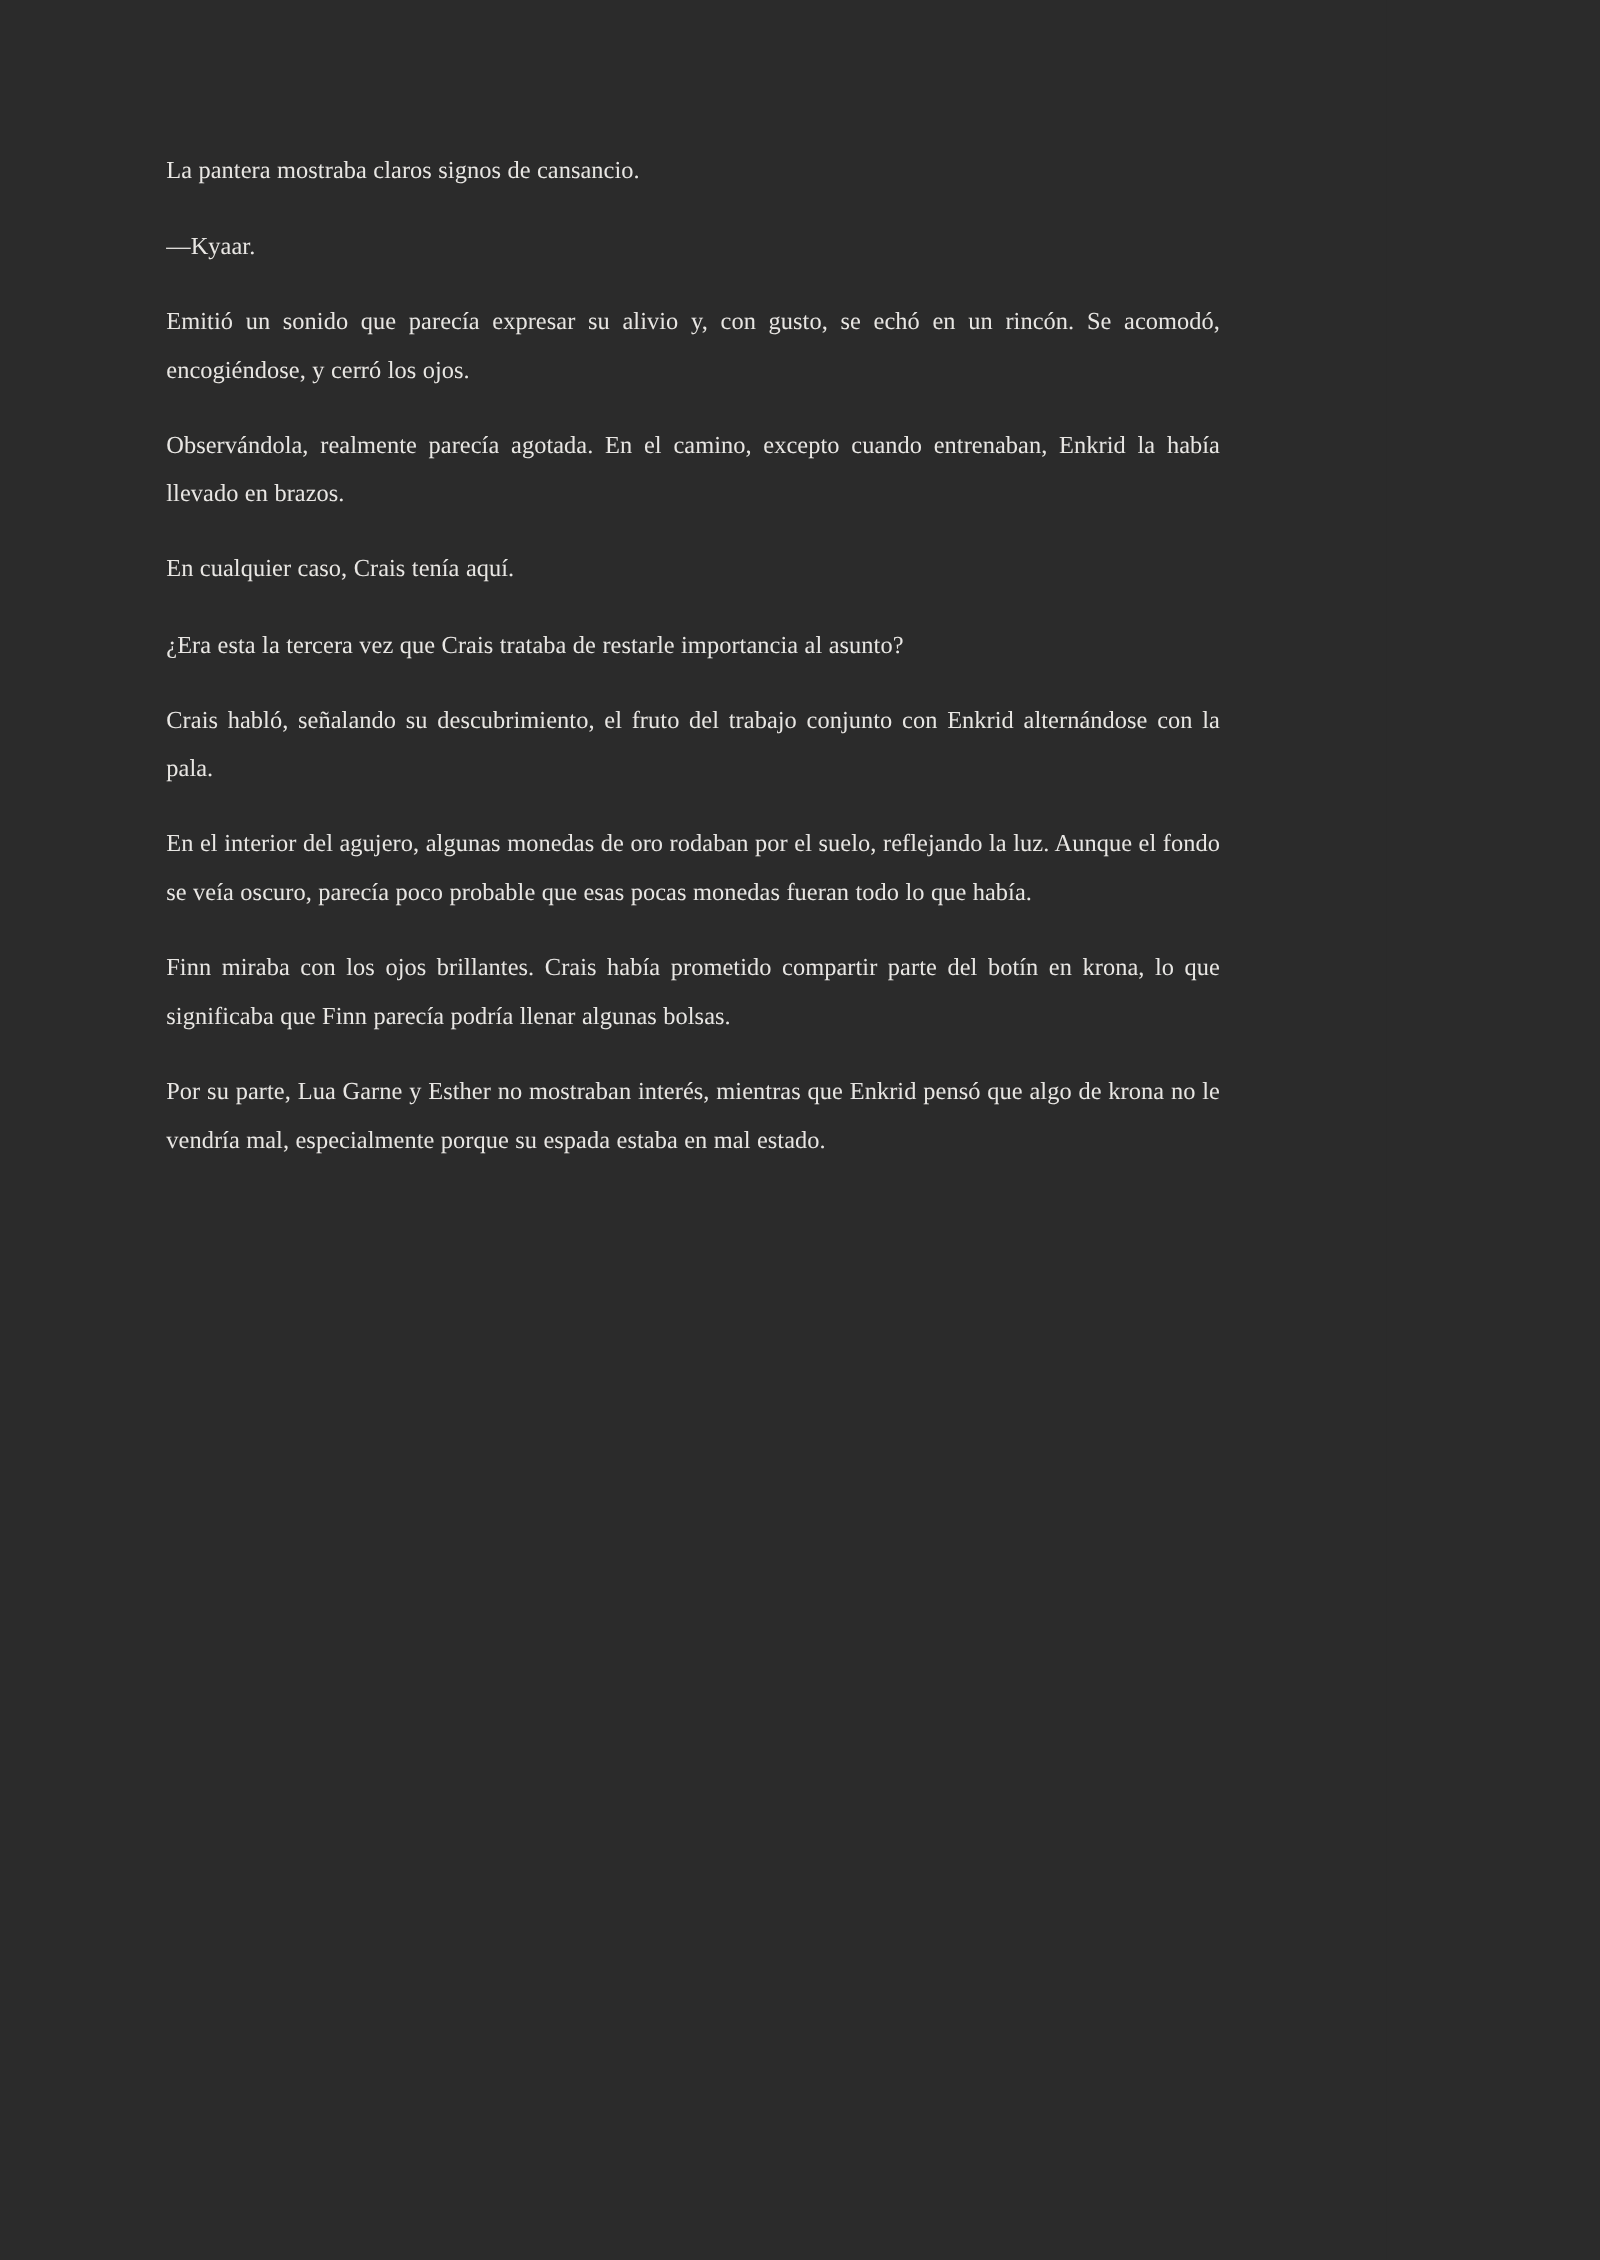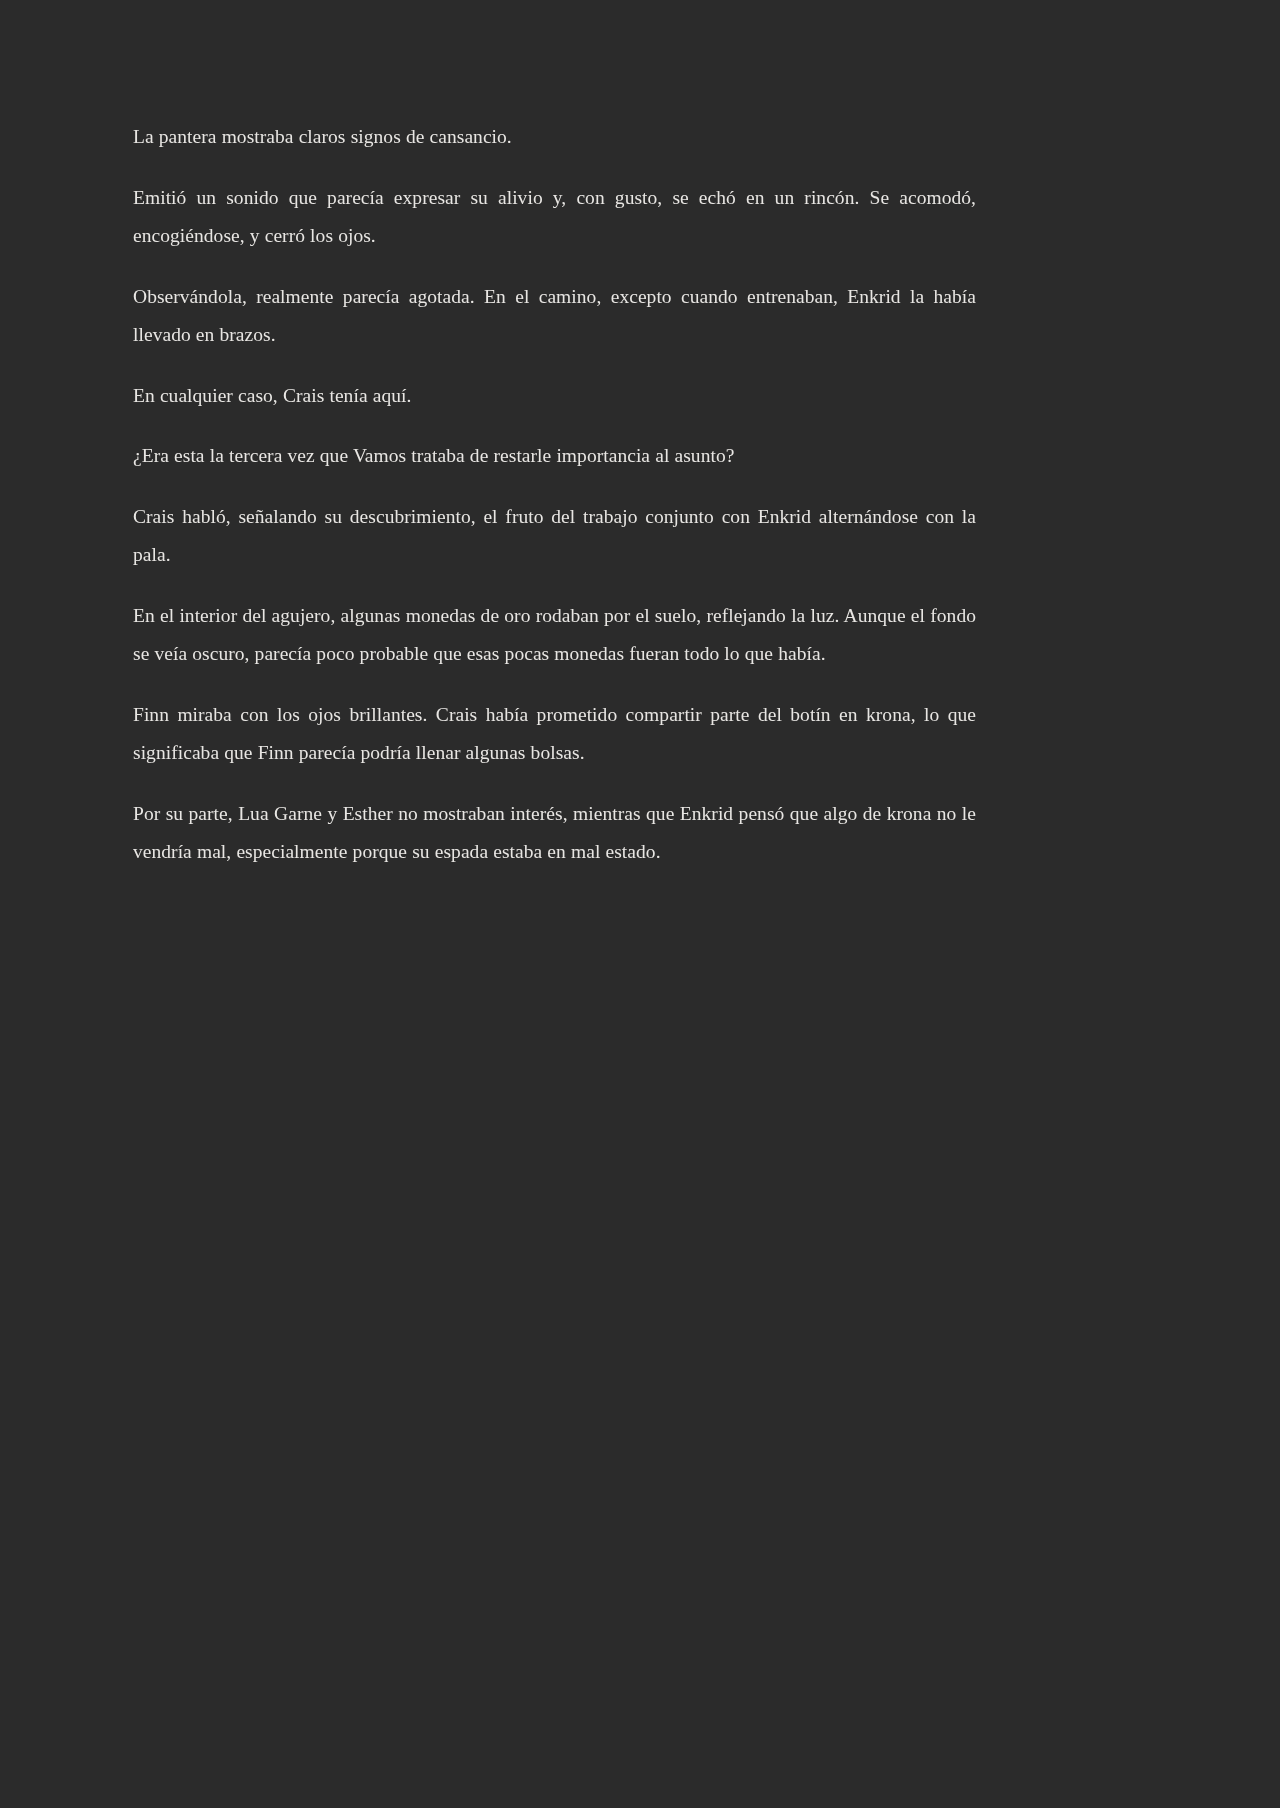--- a/index.html
+++ b/index.html
@@ -48,29 +48,30 @@
   }
 </style>
 </head>
 <body>
 
 <div class="page">
   <div class="reader-content">
 
     <p class="para short">La pantera mostraba claros signos de cansancio.</p>
 
+    <p class="para short">—Kyaar.</p>
 
     <p class="para">Emitió un sonido que parecía expresar su alivio y, con gusto, se echó en un rincón. Se acomodó, encogiéndose, y cerró los ojos.</p>
 
     <p class="para">Observándola, realmente parecía agotada. En el camino, excepto cuando entrenaban, Enkrid la había llevado en brazos.</p>
 
     <p class="para short">En cualquier caso, Crais tenía aquí.</p>
 
 
-    <p class="para short">¿Era esta la tercera vez que Vamos trataba de restarle importancia al asunto?</p>
+    <p class="para short">¿Era esta la tercera vez que Crais trataba de restarle importancia al asunto?</p>
 
 
 
     <p class="para">Crais habló, señalando su descubrimiento, el fruto del trabajo conjunto con Enkrid alternándose con la pala.</p>
 
     <p class="para">En el interior del agujero, algunas monedas de oro rodaban por el suelo, reflejando la luz. Aunque el fondo se veía oscuro, parecía poco probable que esas pocas monedas fueran todo lo que había.</p>
 
 
 
     <p class="para">Finn miraba con los ojos brillantes. Crais había prometido compartir parte del botín en krona, lo que significaba que Finn parecía podría llenar algunas bolsas.</p>

